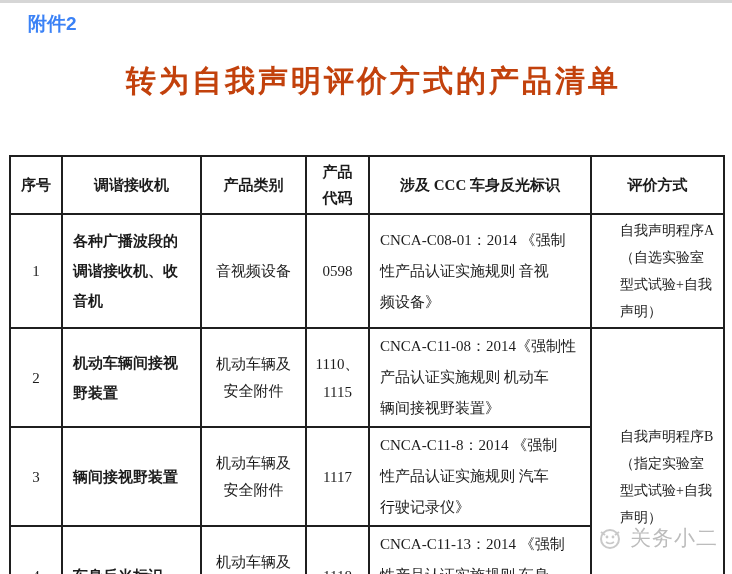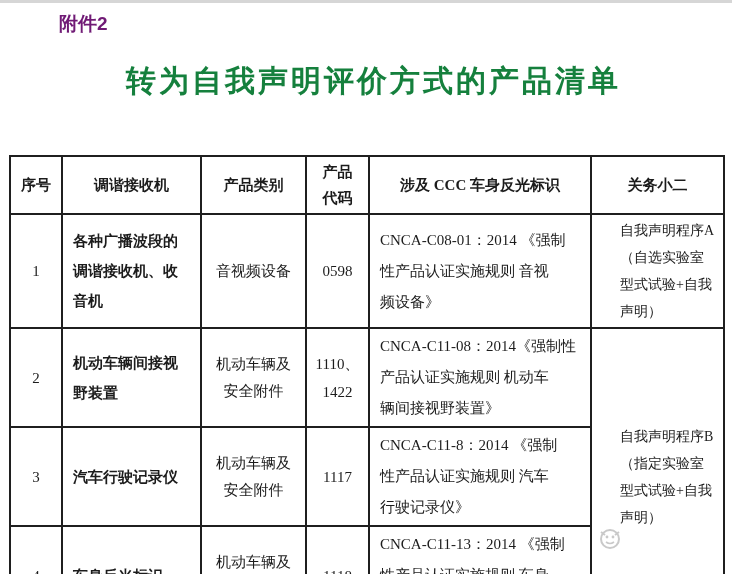--- a/index.html
+++ b/index.html
@@ -9,21 +9,21 @@
     position:relative;
     font-family:"Liberation Serif","DejaVu Serif",serif;
     color:#1c1c1c;
     border-top:3px solid #d6d6d6;
     box-sizing:border-box;
     overflow:hidden;
   }
   .attachment-label{
     position:absolute;left:28px;top:8px;
     font-family:"Liberation Sans","DejaVu Sans",sans-serif;
-    font-size:19px;font-weight:bold;color:#701a75;margin-left:31px;
+    font-size:19px;font-weight:bold;color:#3b82f6;
   }
   .doc-title{
     position:absolute;left:0;right:0;top:58px;
     text-align:center;
     font-family:"Liberation Sans","DejaVu Sans",sans-serif;
     font-size:30px;font-weight:bold;
     letter-spacing:3px;
     color:#c00000;
   }
   table.product-table{
@@ -64,40 +64,40 @@
     font-size:21px;
     letter-spacing:1px;
   }
   .watermark svg{display:block;}
 </style>
 </head>
 <body>
 
 <div class="attachment-label">附件2</div>
 
-<div class="doc-title" style="color: #15803d; padding-left: 15px;">转为自我声明评价方式的产品清单</div>
+<div class="doc-title" style="color: #c2410c; padding-left: 15px;">转为自我声明评价方式的产品清单</div>
 
 <table class="product-table">
   <colgroup>
     <col style="width:52px">
       <col style="width:139px">
       <col style="width:105px">
     <col style="width:63px">
       <col style="width:222px">
       <col style="width:133px">
   </colgroup>
   <tbody>
       <tr style="height:56px">
     <th>序号</th>
     <th>调谐接收机</th>
     <th>产品类别</th>
     <th>产品
 代码</th>
     <th>涉及 CCC 车身反光标识</th>
-    <th>关务小二</th>
+    <th>评价方式</th>
   </tr>
   <tr style="height:110px">
     <td>1</td>
     <td class="cell-name">各种广播波段的
 调谐接收机、收
 音机</td>
     <td class="cell-cat">音视频设备</td>
     <td>0598</td>
     <td class="cell-ccc">CNCA-C08-01：2014 《强制
 性产品认证实施规则  音视
@@ -107,32 +107,32 @@
 型式试验+自我
 声明）</td>
   </tr>
   <tr style="height:84px">
     <td>2</td>
     <td class="cell-name">机动车辆间接视
 野装置</td>
     <td class="cell-cat">机动车辆及
 安全附件</td>
     <td>1110、
-1422</td>
+1115</td>
     <td class="cell-ccc">CNCA-C11-08：2014《强制性
 产品认证实施规则  机动车
 辆间接视野装置》</td>
     <td class="cell-eval" rowspan="3">自我声明程序B
 （指定实验室
 型式试验+自我
 声明）</td>
   </tr>
   <tr style="height:80px">
     <td>3</td>
-    <td class="cell-name">汽车行驶记录仪</td>
+    <td class="cell-name">辆间接视野装置</td>
     <td class="cell-cat">机动车辆及
 安全附件</td>
     <td>1117</td>
     <td class="cell-ccc">CNCA-C11-8：2014 《强制
 性产品认证实施规则  汽车
 行驶记录仪》</td>
   </tr>
   <tr style="height:83px">
     <td>4</td>
     <td class="cell-name">车身反光标识</td>
@@ -149,13 +149,14 @@
 <div class="watermark">
   <span>
     <svg width="30" height="30" viewBox="0 0 30 30" fill="none">
       <circle cx="14" cy="16" r="9" stroke="#c9c9c9" stroke-width="2"></circle>
       <circle cx="11" cy="14" r="1.4" fill="#c9c9c9"></circle>
       <circle cx="17" cy="14" r="1.4" fill="#c9c9c9"></circle>
       <path d="M10 19 q4 3 8 0" stroke="#c9c9c9" stroke-width="1.6" fill="none"></path>
       <path d="M5 9 l4 3 M23 9 l-4 3" stroke="#c9c9c9" stroke-width="2"></path>
     </svg>
   </span>
+  <span>关务小二</span>
 </div>
 
 </body></html>

